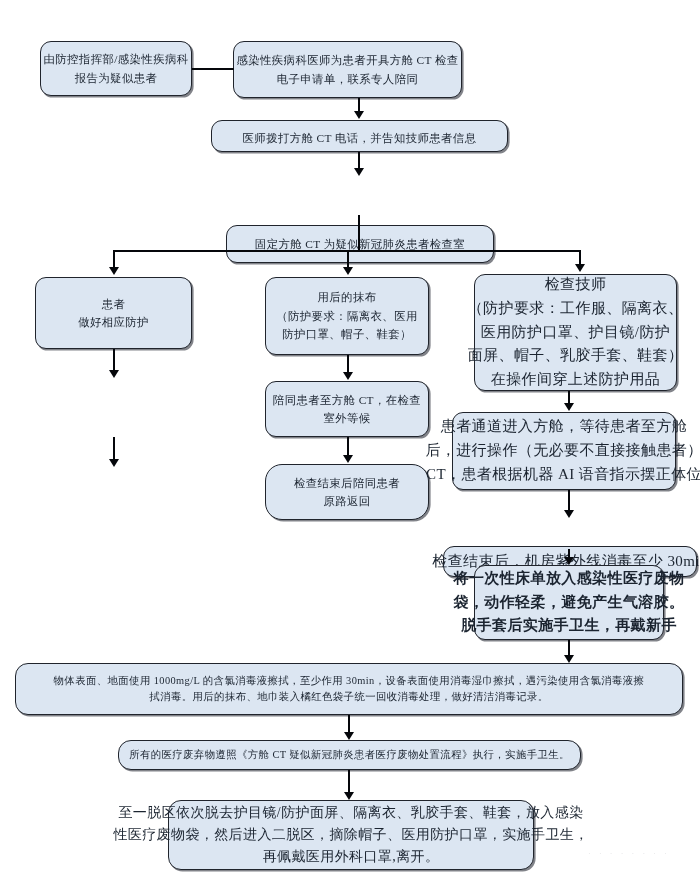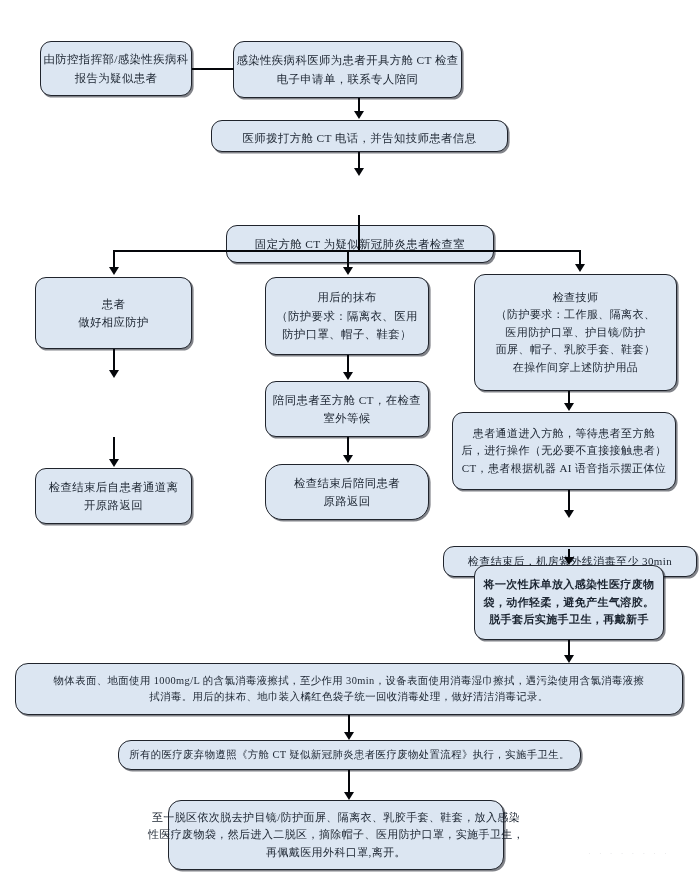--- a/index.html
+++ b/index.html
@@ -27,21 +27,21 @@
     justify-content:center;
     text-align:center;
     color:#1b2430;
     font-size:11.4px;
     line-height:1.62;
     letter-spacing:.4px;
     padding:4px 7px;
     box-shadow:1.6px 1.6px 0 rgba(25,30,40,.55);
   }
   .node .ln{display:block;white-space:nowrap;}
-  .node.small{font-size:11px;line-height:1.58;}
+  .node.small{font-size:15px;line-height:1.58;}
   .node.wide{border-radius:13px;}
   
   .vline,.hline{
     position:absolute;
     background:#05070b;
   }
   .vline{width:1.8px;}
   .hline{height:1.8px;}
   .arrow{
     position:absolute;
@@ -81,24 +81,20 @@
   <div class="node" style="left:226px;top:177px;width:268px;height:38px;margin-top:48px;">
     <span class="ln">固定方舱 CT 为疑似新冠肺炎患者检查室</span>
   </div>
 
   <div class="node" style="left:35px;top:277px;width:157px;height:72px;">
     <span class="ln">患者</span>
     <span class="ln">做好相应防护</span>
   </div>
 
 
-  <div class="node" style="left:35px;top:468px;width:157px;height:56px;">
-    <span class="ln">检查结束后自患者通道离</span>
-    <span class="ln">开原路返回</span>
-  </div>
 
   <div class="node" style="left:265px;top:277px;width:164px;height:78px;">
     <span class="ln">用后的抹布</span>
     <span class="ln">（防护要求：隔离衣、医用</span>
     <span class="ln">防护口罩、帽子、鞋套）</span>
   </div>
 
   <div class="node" style="left:265px;top:381px;width:164px;height:56px;">
     <span class="ln">陪同患者至方舱 CT，在检查</span>
     <span class="ln">室外等候</span>
@@ -135,21 +131,21 @@
 
   <div class="node wide small" style="left:15px;top:663px;width:668px;height:52px;font-size:10.4px;">
     <span class="ln">物体表面、地面使用 1000mg/L 的含氯消毒液擦拭，至少作用 30min，设备表面使用消毒湿巾擦拭，遇污染使用含氯消毒液擦</span>
     <span class="ln">拭消毒。用后的抹布、地巾装入橘红色袋子统一回收消毒处理，做好清洁消毒记录。</span>
   </div>
 
   <div class="node wide small" style="left:118px;top:740px;width:463px;height:30px;font-size:10.4px;text-align:center;">
     <span class="ln">所有的医疗废弃物遵照《方舱 CT 疑似新冠肺炎患者医疗废物处置流程》执行，实施手卫生。</span>
   </div>
 
-  <div class="node wide small" style="left:168px;top:800px;width:336px;height:70px;font-size:11px;">
+  <div class="node wide small" style="left:168px;top:800px;width:366px;height:70px;font-size:14px;">
     <span class="ln">至一脱区依次脱去护目镜/防护面屏、隔离衣、乳胶手套、鞋套，放入感染</span>
     <span class="ln">性医疗废物袋，然后进入二脱区，摘除帽子、医用防护口罩，实施手卫生，</span>
     <span class="ln">再佩戴医用外科口罩,离开。</span>
   </div>
 
   <div class="hline" style="left:192px;top:68px;width:42px;"></div>
 
   <div class="vline" style="left:358px;top:98px;height:14px;"></div>
   <div class="arrow" style="left:354px;top:111px;"></div>
 

